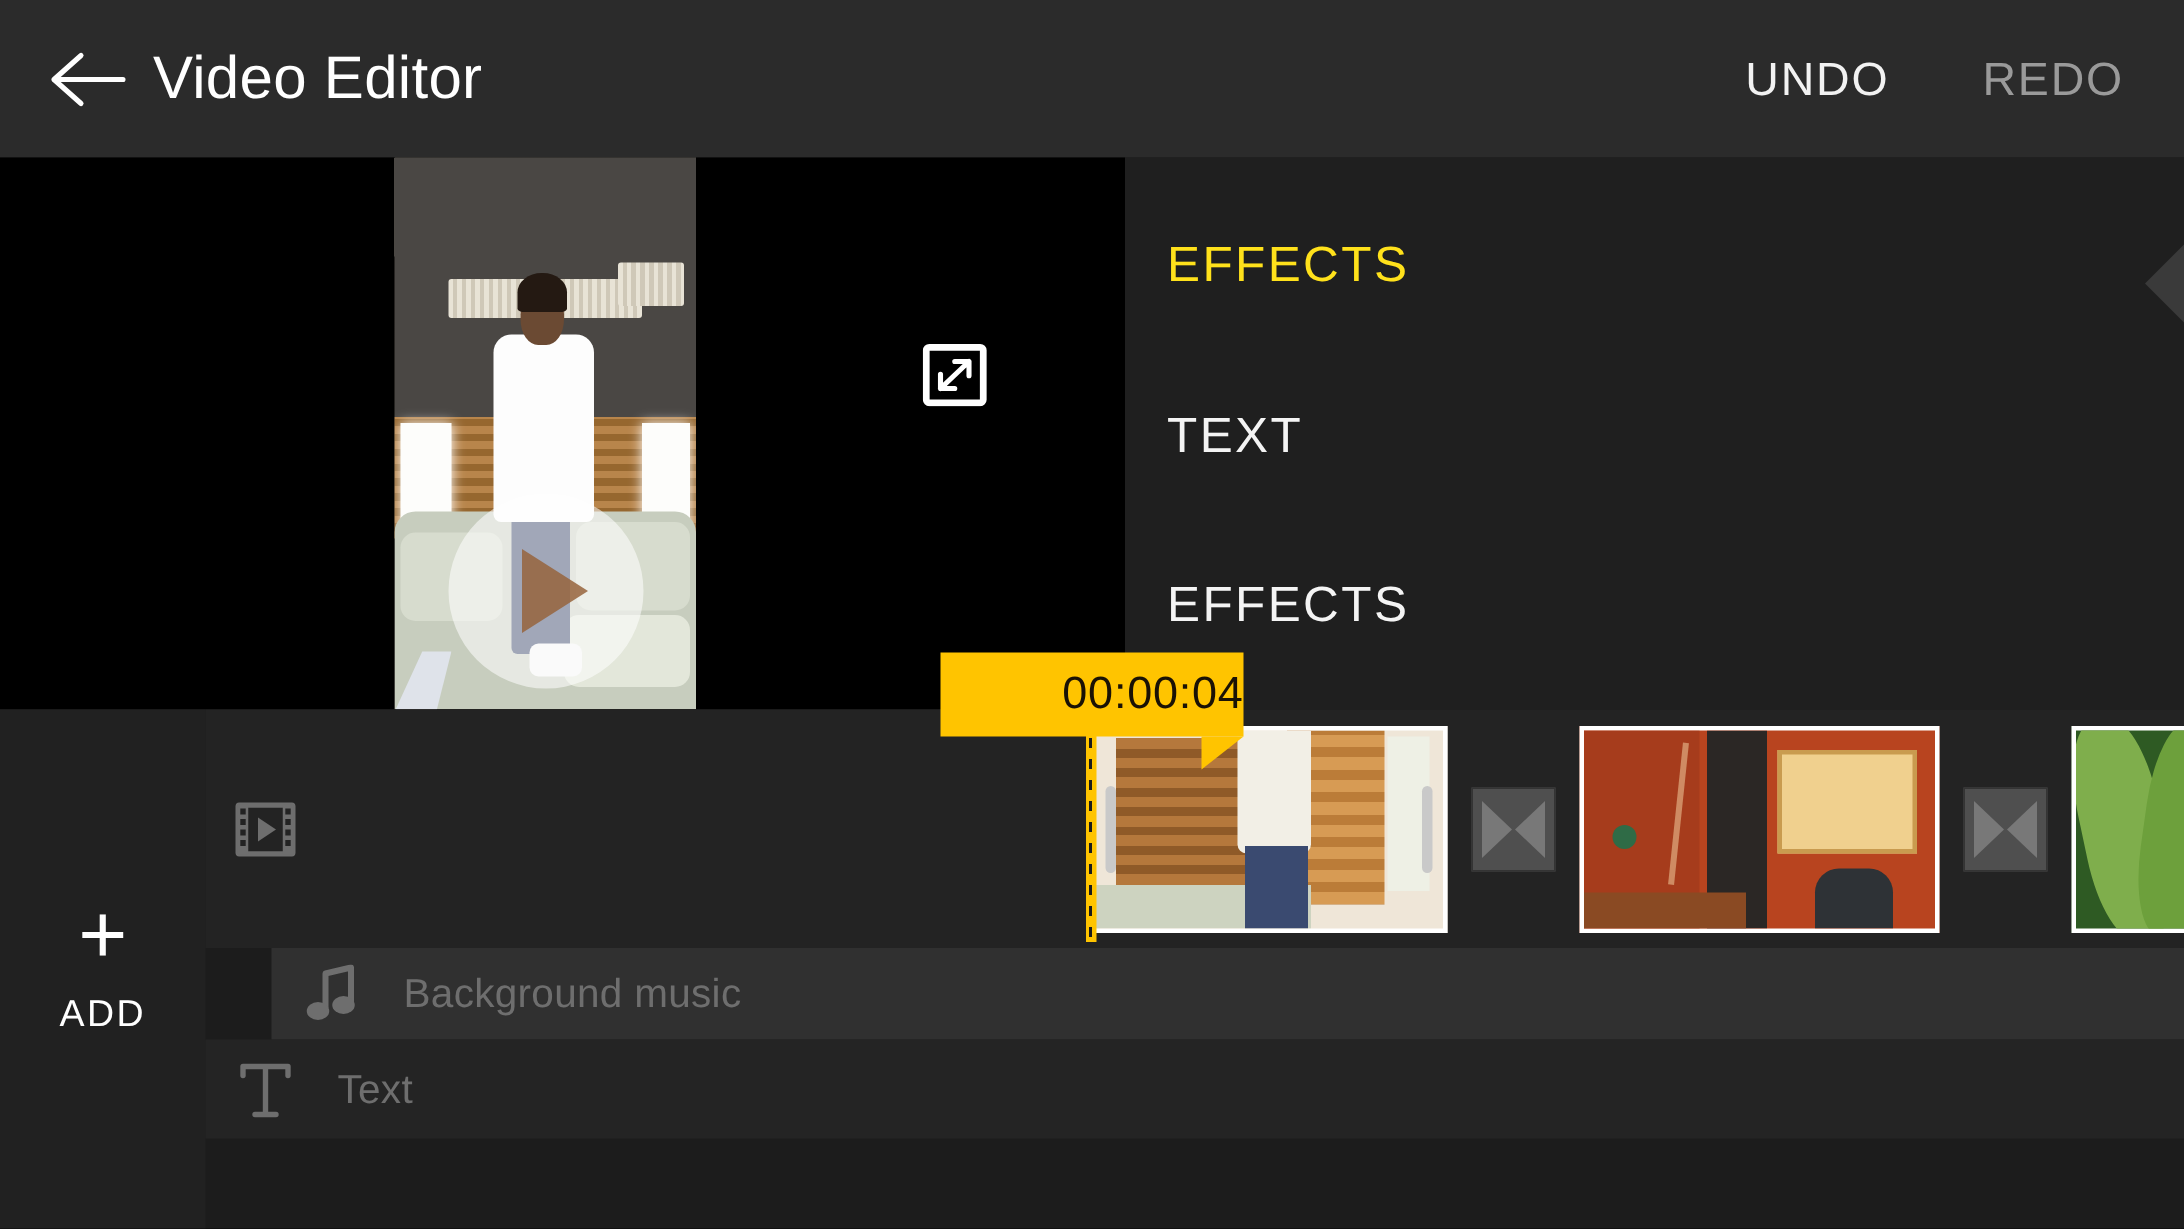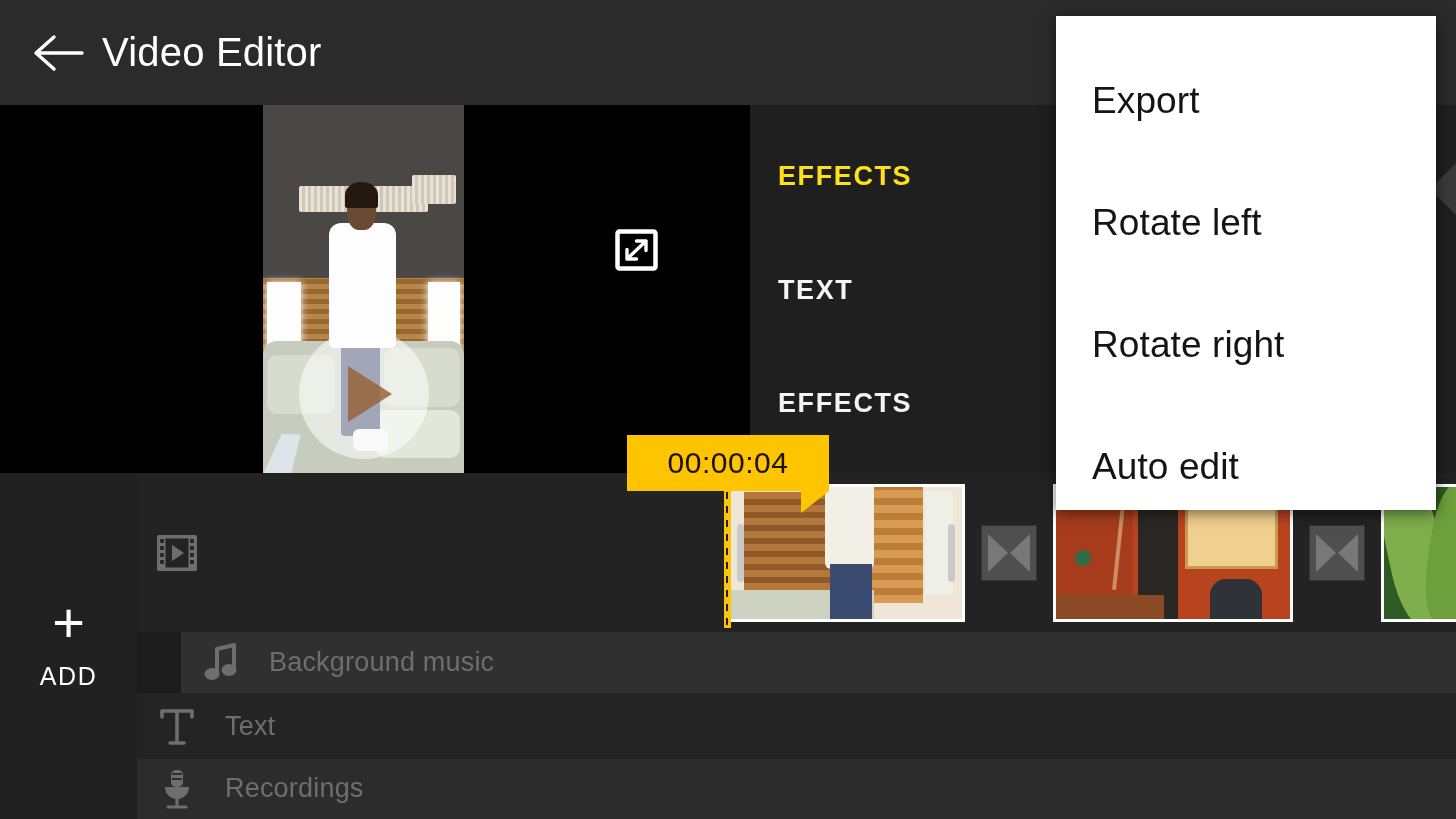--- a/index.html
+++ b/index.html
@@ -110,21 +110,21 @@
     position: absolute; left: 750px; top: 105px; width: 706px; height: 368px;
     background: #1f1f1f;
   }
   .side-row {
     position: absolute; left: 0; width: 100%; height: 114px;
     display: flex; align-items: center;
     padding-left: 28px;
     cursor: pointer;
   }
   .side-row .lbl {
-    font-size: 27px; letter-spacing: 1.6px; color: #f4f4f4; font-weight: bold;
+    font-size: 33px; letter-spacing: 1.6px; color: #f4f4f4;
   }
   .side-row.active .lbl { color: #ffe11b; }
   .side-chevron {
     position: absolute; right: 0; top: 44px;
     width: 0; height: 0;
     border-top: 26px solid transparent;
     border-bottom: 26px solid transparent;
     border-right: 26px solid #3a3a3a;
   }
 
@@ -259,21 +259,21 @@
     position: absolute; left: 724px; top: 478px; width: 7px; height: 150px;
     background: #ffc400; z-index: 8;
   }
   .playhead::after {
     content:''; position:absolute; left:2px; top:0; width:2px; height:100%;
     background: repeating-linear-gradient(180deg,#1b1b1b 0 7px,transparent 7px 14px);
   }
   .time-tooltip {
     position: absolute; left: 627px; top: 435px; width: 202px; height: 56px;
     background: #ffc400; z-index: 9;
-    display:flex; align-items:center; justify-content:center;
+    display:flex; align-items:center; justify-content:flex-end;
   }
   .time-tooltip .lbl { color:#1a1205; font-size: 30px; letter-spacing: .5px; }
   .time-tooltip::after {
     content:''; position:absolute; right: 0px; bottom: -22px;
     width: 0; height: 0;
     border-left: 0 solid transparent;
     border-right: 28px solid transparent;
     border-top: 22px solid #ffc400;
   }
 </style>
@@ -383,31 +383,20 @@
 
     <div class="track" id="track-text">
       <span class="track-icon" style="top:12px">
         <svg width="36" height="40" viewBox="0 0 36 40">
           <path d="M3 4 H33 M3 4 V10 M33 4 V10 M18 4 V35 M11 36 H25" stroke="#6e6e6e" stroke-width="3.6" fill="none" stroke-linecap="round"></path>
         </svg>
       </span>
       <span class="track-label" style="top:18px">Text</span>
     </div>
 
-    <div class="track" id="track-rec">
-      <span class="track-icon" style="top:8px">
-        <svg width="34" height="42" viewBox="0 0 34 42">
-          <rect x="11" y="2" width="12" height="17" rx="5" fill="#6e6e6e"></rect>
-          <path d="M5 19 a12 12 0 0 0 24 0" fill="#6e6e6e"></path>
-          <path d="M17 31 V37 M8 39 H26" stroke="#6e6e6e" stroke-width="3.2" stroke-linecap="round"></path>
-          <path d="M12 6 H22 M12 11 H22" stroke="#2c2c2c" stroke-width="1.8"></path>
-        </svg>
-      </span>
-      <span class="track-label" style="top:14px">Recordings</span>
-    </div>
 
   </div>
 
   <div class="clips">
 
     <div class="clip scene-a">
       <div class="sa-blind"></div>
       <div class="sa-wall"></div>
       <div class="sa-win"></div>
       <div class="sa-sofa"></div>
@@ -437,20 +426,14 @@
       <div class="sc-leaf2"></div>
 
     </div>
   </div>
 
   <div class="playhead"></div>
   <div class="time-tooltip">
     <span class="lbl">00:00:04</span>
   </div>
 
-  <div class="menu">
-    <div class="menu-item">Export</div>
-    <div class="menu-item">Rotate left</div>
-    <div class="menu-item">Rotate right</div>
-    <div class="menu-item">Auto edit</div>
-  </div>
 
 </div>
 
 </body></html>

